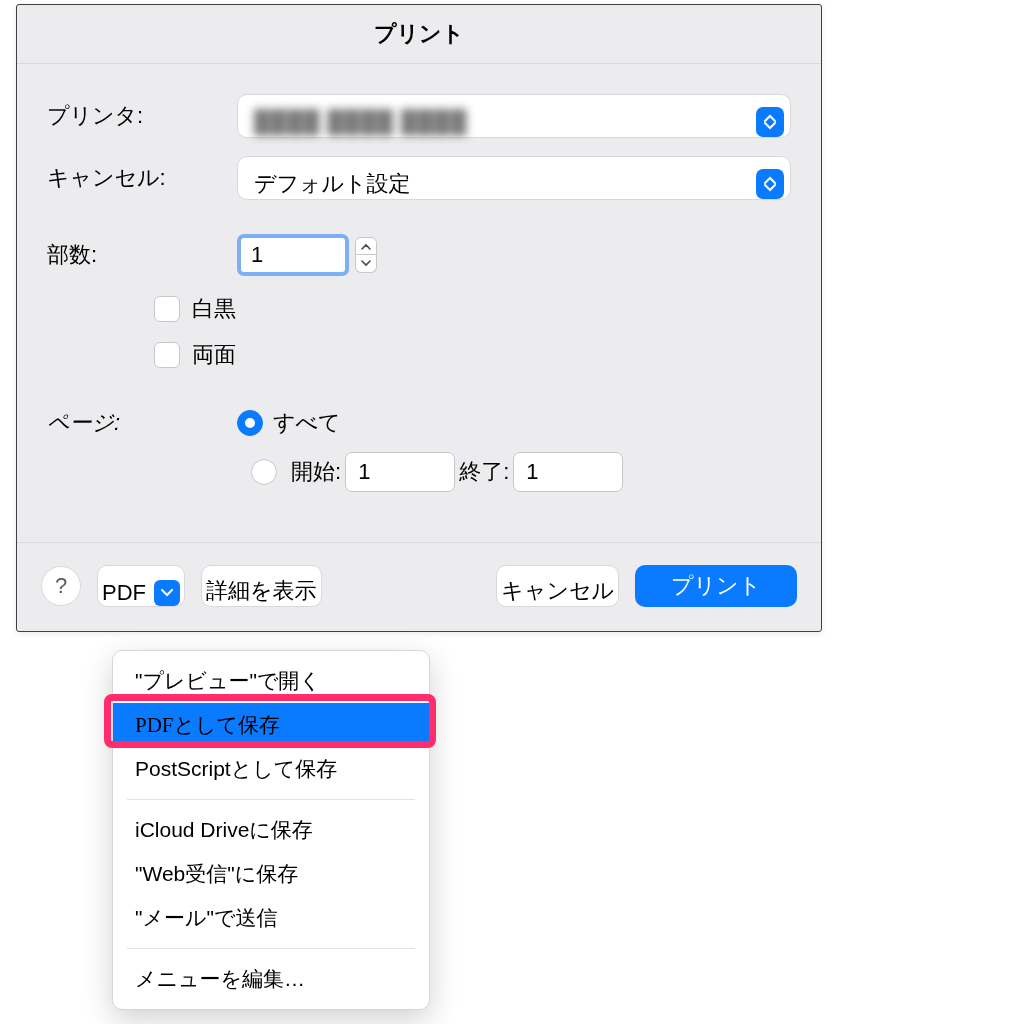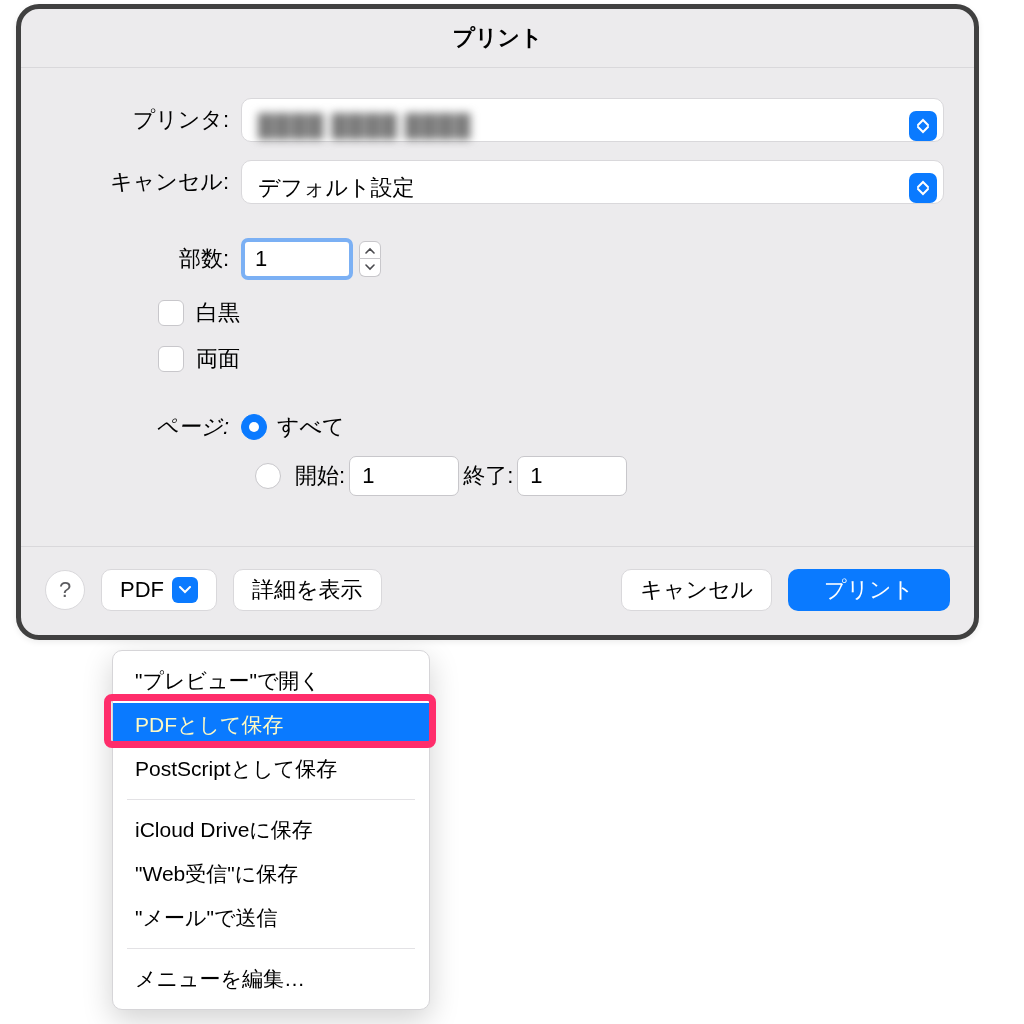--- a/index.html
+++ b/index.html
@@ -9,24 +9,24 @@
     width: 1024px;
     height: 1024px;
     position: relative;
     color: #000;
   }
 
   .dialog {
     position: absolute;
     left: 16px;
     top: 4px;
-    width: 963px;
+    width: 806px;
     background: #ecebed;
-    border: 5px solid #404040;
-    border-radius: 23px;
+    border: 1px solid #404040;
+    border-radius: 3px;
     box-shadow: 0 2px 6px rgba(0,0,0,0.08);
     overflow: visible;
   }
 
   .dialog-title {
     text-align: center;
     font-size: 22px;
     font-weight: 600;
     padding: 14px 0 14px;
     border-bottom: 1px solid #d9d8db;
@@ -37,21 +37,20 @@
   }
 
   .row {
     display: flex;
     align-items: center;
     margin-bottom: 18px;
   }
 
   .row-label {
     width: 190px;
-    text-align: right;
     font-size: 22px;
     padding-right: 12px;
   }
 
   .select {
     flex: 1;
     background: #fff;
     border: 1px solid #d9d8db;
     border-radius: 10px;
     height: 44px;
@@ -209,24 +208,24 @@
     color:#5b5b5f;
     display:flex; align-items:center; justify-content:center;
     cursor:pointer;
   }
 
   .pill-btn {
     background:#fff;
     border:1px solid #d9d8db;
     border-radius: 10px;
     height: 42px;
-    padding: 0 18px;
+    padding: 0 4px;
     font-size: 22px;
     display:flex;
-    align-items:center;
+    align-items:flex-end;
     cursor:pointer;
     gap:8px;
   }
 
   .pdf-arrow {
     width: 26px;
     height: 26px;
     background:#0a7aff;
     border-radius:6px;
     display:flex;
@@ -261,21 +260,22 @@
     z-index: 10;
   }
   .menu-item {
     padding: 8px 22px;
     font-size: 21px;
     cursor:pointer;
     position:relative;
   }
   .menu-item.highlighted {
     background:#0a7aff;
-    color:#fef9c3;
+    color:#000000;
+    font-family:Liberation Serif, serif;
   }
   .menu-sep {
     height:1px;
     background:#e3e2e5;
     margin: 8px 14px;
   }
 
   .callout {
     position:absolute;
     left:104px;

